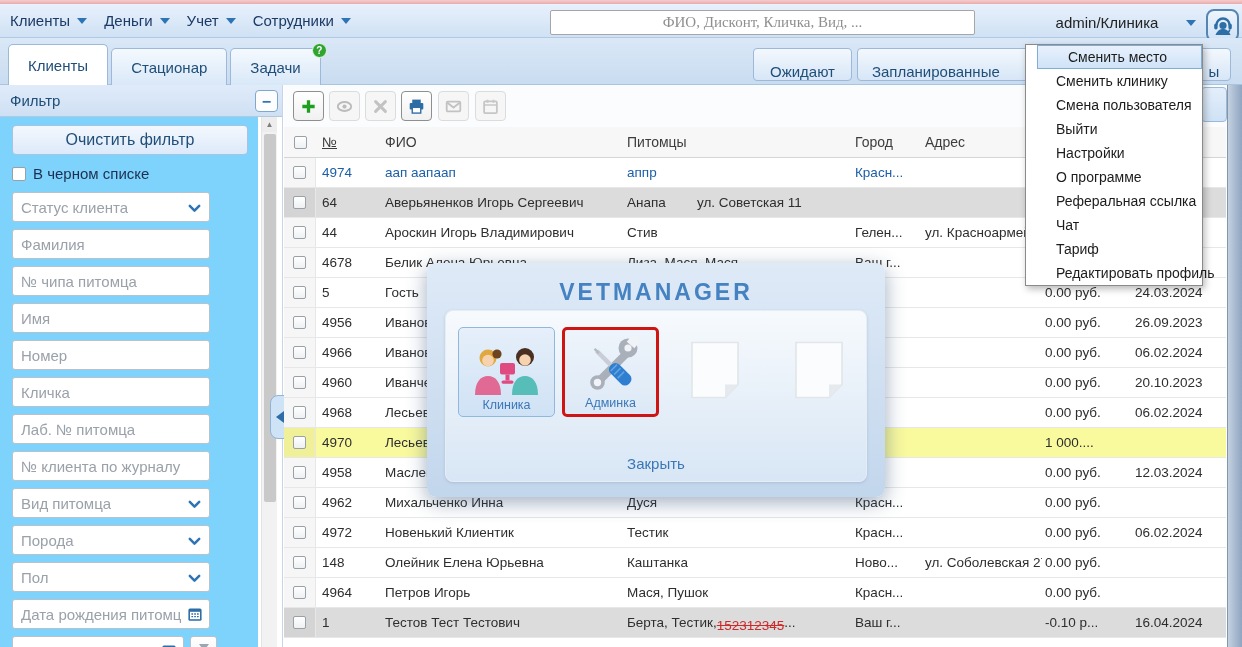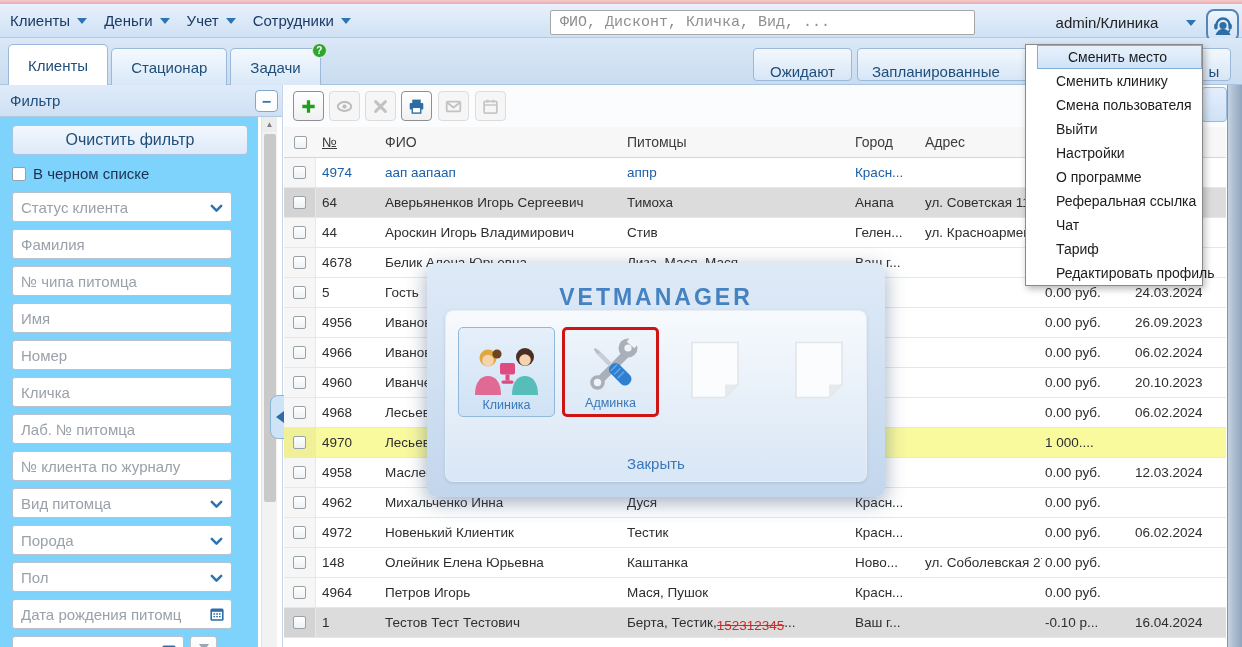--- a/index.html
+++ b/index.html
@@ -10,21 +10,21 @@
   .top-strip { position:absolute; left:0; top:0; width:1242px; height:4px;
     background:linear-gradient(#f6cccc,#e9abad); }
   .topbar { position:absolute; left:0; top:4px; width:1242px; height:34px;
     background:linear-gradient(#e8f1fc,#cfe1f4); border-bottom:1px solid #b3c9e2; }
   .menus { position:absolute; left:10px; top:0; height:33px; display:flex; align-items:center; gap:17px; }
   .menu-item { display:flex; align-items:center; gap:7px; font-size:15px; color:#1c3a66; cursor:pointer; }
   .tri { width:0; height:0; border-left:5px solid transparent; border-right:5px solid transparent;
     border-top:6px solid #2e74b5; }
   .search { position:absolute; left:550px; top:6px; width:425px; height:25px;
     border:1px solid #a6a6a6; border-radius:2px; padding:0 9px; font-size:15px; color:#333;
-    font-family:Liberation Mono, monospace; background:#fff; }
+    font-family:Liberation Serif, serif; background:#fff;text-align:center; }
   .search::placeholder { color:#8f8f8f; }
   .user-trigger { position:absolute; left:1028px; top:4px; width:172px; height:29px;
     display:flex; align-items:center; cursor:pointer; }
   .user-label { flex:1; text-align:center; font-size:15px; color:#222; }
   .user-caret { margin-right:4px; }
   .support-btn { position:absolute; left:1206px; top:5px; width:33px; height:33px;
     border:2px solid #5585b5; border-radius:8px; background:linear-gradient(#eef5fd,#cfe2f5);
     display:flex; align-items:center; justify-content:center; cursor:pointer; }
   .support-icon { width:24px; height:24px; }
 
@@ -59,21 +59,21 @@
   .sb-body { position:absolute; left:0; top:32px; width:258px; height:530px; background:#7dd3fc; overflow:hidden; }
   .clear-btn { position:absolute; left:12px; top:8px; width:236px; height:30px;
     background:linear-gradient(#f3f8fd,#ddeafa); border:1px solid #a6c4e2; border-radius:4px;
     font-size:16px; color:#1f4e79; font-family:inherit; cursor:pointer; }
   .blacklist { position:absolute; left:12px; top:48px; display:flex; align-items:center; gap:7px;
     font-size:15px; color:#1d2f52; cursor:pointer; }
   .cb { display:inline-block; width:13px; height:13px; border:1px solid #98a0a8;
     background:linear-gradient(#fff,#eef0f2); border-radius:2px; }
   .blacklist .cb { width:14px; height:14px; background:#fff; }
   .fields { position:absolute; left:12px; top:75px; width:230px; }
-  .f-input, .f-box { width:220px; height:30px; border:1px solid #b7c2cd; border-radius:3px;
+  .f-input, .f-box { width:198px; height:30px; border:1px solid #b7c2cd; border-radius:3px;
     background:#fff; margin-bottom:7px; font-size:15px; }
   .f-input { padding:0 8px; color:#333; font-family:inherit; display:block; }
   .f-input::placeholder { color:#9aa1a9; }
   .f-box { position:relative; display:flex; align-items:center; padding:0 8px; cursor:pointer; }
   .f-label { color:#9aa1a9; white-space:nowrap; overflow:hidden; }
   .sel-chev { position:absolute; right:8px; top:11px; width:13px; height:9px; }
   .cal { position:absolute; right:6px; top:6px; width:16px; height:16px; }
   .f-partial-row { position:relative; width:230px; height:30px; }
   .f-partial { width:172px; position:absolute; left:0; top:0; }
   .f-side-btn { position:absolute; left:178px; top:0; width:27px; height:30px;
@@ -135,21 +135,21 @@
     border:1px solid #8a8a8a; box-shadow:2px 3px 7px rgba(0,0,0,0.28); z-index:40; }
   .ud-item { height:24px; line-height:24px; padding-left:30px; font-size:14px; color:#1c1c1c;
     cursor:pointer; white-space:nowrap; }
   .ud-item.hl { background:linear-gradient(#e8f1fc,#cfe3f8); border:1px solid #82aed6;
     line-height:22px;margin-left:11px; }
 
   
   .modal { position:absolute; left:427px; top:263px; width:458px; height:234px;
     background:linear-gradient(#dfeaf7,#c2d6ec); border-radius:9px; z-index:30;
     box-shadow:0 5px 20px rgba(40,70,110,0.45); }
-  .modal-title { text-align:center; margin-top:21px; font-size:23px; font-weight:bold;
+  .modal-title { text-align:center; margin-top:16px; font-size:23px; font-weight:bold;
     color:#4482c2; letter-spacing:3px; }
   .modal-panel { position:absolute; left:18px; top:47px; width:422px; height:172px;
     background:linear-gradient(#f7fafd,#d8e6f5); border:1px solid #e6edf5; border-radius:8px;
     box-shadow:0 1px 3px rgba(120,150,180,0.35); }
   .tiles { position:absolute; left:12px; top:16px; display:flex; gap:7px; }
   .tile { width:97px; height:90px; border-radius:5px; display:flex; flex-direction:column;
     align-items:center; justify-content:flex-end; padding-bottom:4px; cursor:pointer; }
   .tile.clinic { background:linear-gradient(#e6effa,#cfe2f5); border:1px solid #8fb8dd; }
   .tile.sel { border:3px solid #cf1414; background:linear-gradient(#eef4fb,#dce9f6); }
   .tile.empty { justify-content:center; }
@@ -416,23 +416,20 @@
           <div class="cell c-addr"></div>
           <div class="cell c-bal"></div>
           <div class="cell c-visit"></div>
         </div>
         <div class="row selected">
           <div class="cell cb-col">
             <span class="cb"></span>
           </div>
           <div class="cell c-num">64</div>
           <div class="cell c-fio">Аверьяненков Игорь Сергеевич</div>
-          <div class="cell c-pets">
-            <span>Тимоха</span>
-          </div>
           <div class="cell c-city">Анапа</div>
           <div class="cell c-addr">ул. Советская 11</div>
           <div class="cell c-bal"></div>
           <div class="cell c-visit"></div>
         </div>
         <div class="row">
           <div class="cell cb-col">
             <span class="cb"></span>
           </div>
           <div class="cell c-num">44</div>

